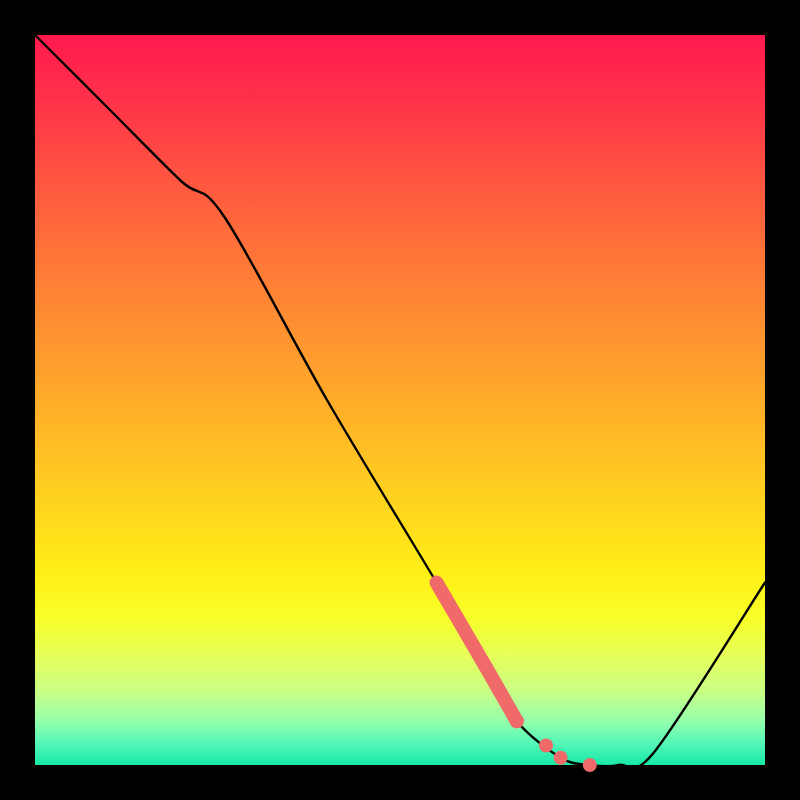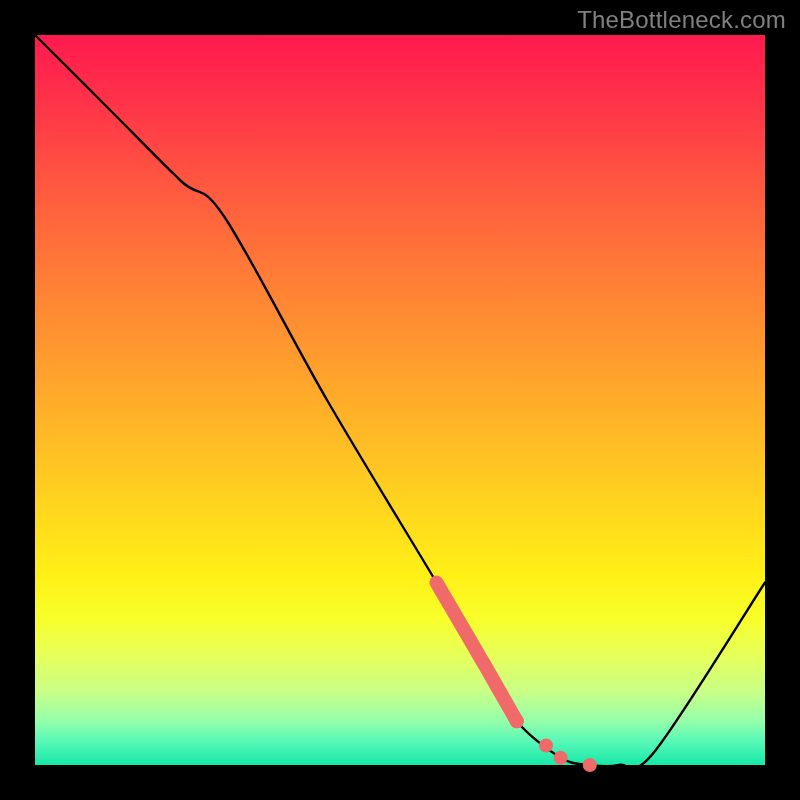--- a/index.html
+++ b/index.html
@@ -56,21 +56,20 @@
     top: 0;
     width: 730px;
     height: 730px;
     overflow: visible;
   }
 </style>
 </head>
 <body>
 
 <div class="frame">
-  <div class="watermark">TheBottleneck.com</div>
 
   <div class="plot">
     <svg class="curve" viewBox="0 0 730 730" preserveAspectRatio="none">
       <path id="curve-path" fill="none" stroke="#000000" stroke-width="2.4" stroke-linecap="round" stroke-linejoin="round" d="M 0 0 C 12.166666666666666 12.166666666666666, 48.66666666666667 48.66666666666667, 73 73 C 97.33333333333333 97.33333333333333, 126.53333333333333 127.75, 146 146 C 165.46666666666667 164.25, 165.46666666666667 146, 189.8 182.5 C 214.13333333333335 219, 256.71666666666664 304.1666666666667, 292 365 C 327.28333333333336 425.8333333333333, 374.7333333333334 502.48333333333335, 401.50000000000006 547.5 C 428.2666666666667 592.5166666666667, 439.2166666666667 611.9833333333333, 452.6 635.1 C 465.98333333333335 658.2166666666667, 469.6333333333333 671.6, 481.8 686.2 C 493.9666666666667 700.8000000000001, 513.4333333333334 715.4000000000001, 525.6 722.7 C 537.7666666666667 730, 545.0666666666666 728.7833333333333, 554.8 730 C 564.5333333333333 731.2166666666667, 573.05 732.4333333333334, 584 730 C 594.95 727.5666666666666, 596.1666666666666 745.8166666666666, 620.5 715.4 C 644.8333333333334 684.9833333333333, 711.75 575.4833333333333, 730 547.5"></path>
       <path id="hl-path" fill="none" stroke="#f06a6a" stroke-width="14" stroke-linecap="round" d="M 401.50000000000006 547.5 C 402.83833333333337 549.7942857142857, 406.85333333333335 556.6771428571428, 409.53000000000003 561.2657142857142 C 412.2066666666667 565.8542857142857, 414.8833333333334 570.4428571428572, 417.56000000000006 575.0314285714286 C 420.23666666666674 579.62, 422.9133333333333 584.2085714285714, 425.59 588.7971428571428 C 428.26666666666665 593.3857142857142, 430.9433333333333 597.9742857142858, 433.62 602.5628571428572 C 436.2966666666667 607.1514285714286, 438.9733333333333 611.74, 441.65 616.3285714285714 C 444.32666666666665 620.9171428571428, 447.00333333333333 625.4752976190475, 449.68 630.0942857142857 C 452.3566666666667 634.7132738095238, 455.0333333333333 639.3757142857143, 457.71 644.0425 C 460.38666666666666 648.7092857142858, 463.06333333333333 653.4108333333334, 465.74 658.095 C 468.4166666666667 662.7791666666667, 471.09333333333336 667.4633333333334, 473.77000000000004 672.1475 C 476.4466666666667 676.8316666666667, 480.4616666666667 683.8579166666667, 481.8 686.2"></path>
       <g id="dots">
           <circle cx="481.8" cy="686.2" r="7" fill="#f06a6a"></circle>
           <circle cx="510.99999999999994" cy="710.5333333333333" r="7" fill="#f06a6a"></circle>
           <circle cx="525.6" cy="722.7" r="7" fill="#f06a6a"></circle>
           <circle cx="554.8" cy="730" r="7" fill="#f06a6a"></circle>

